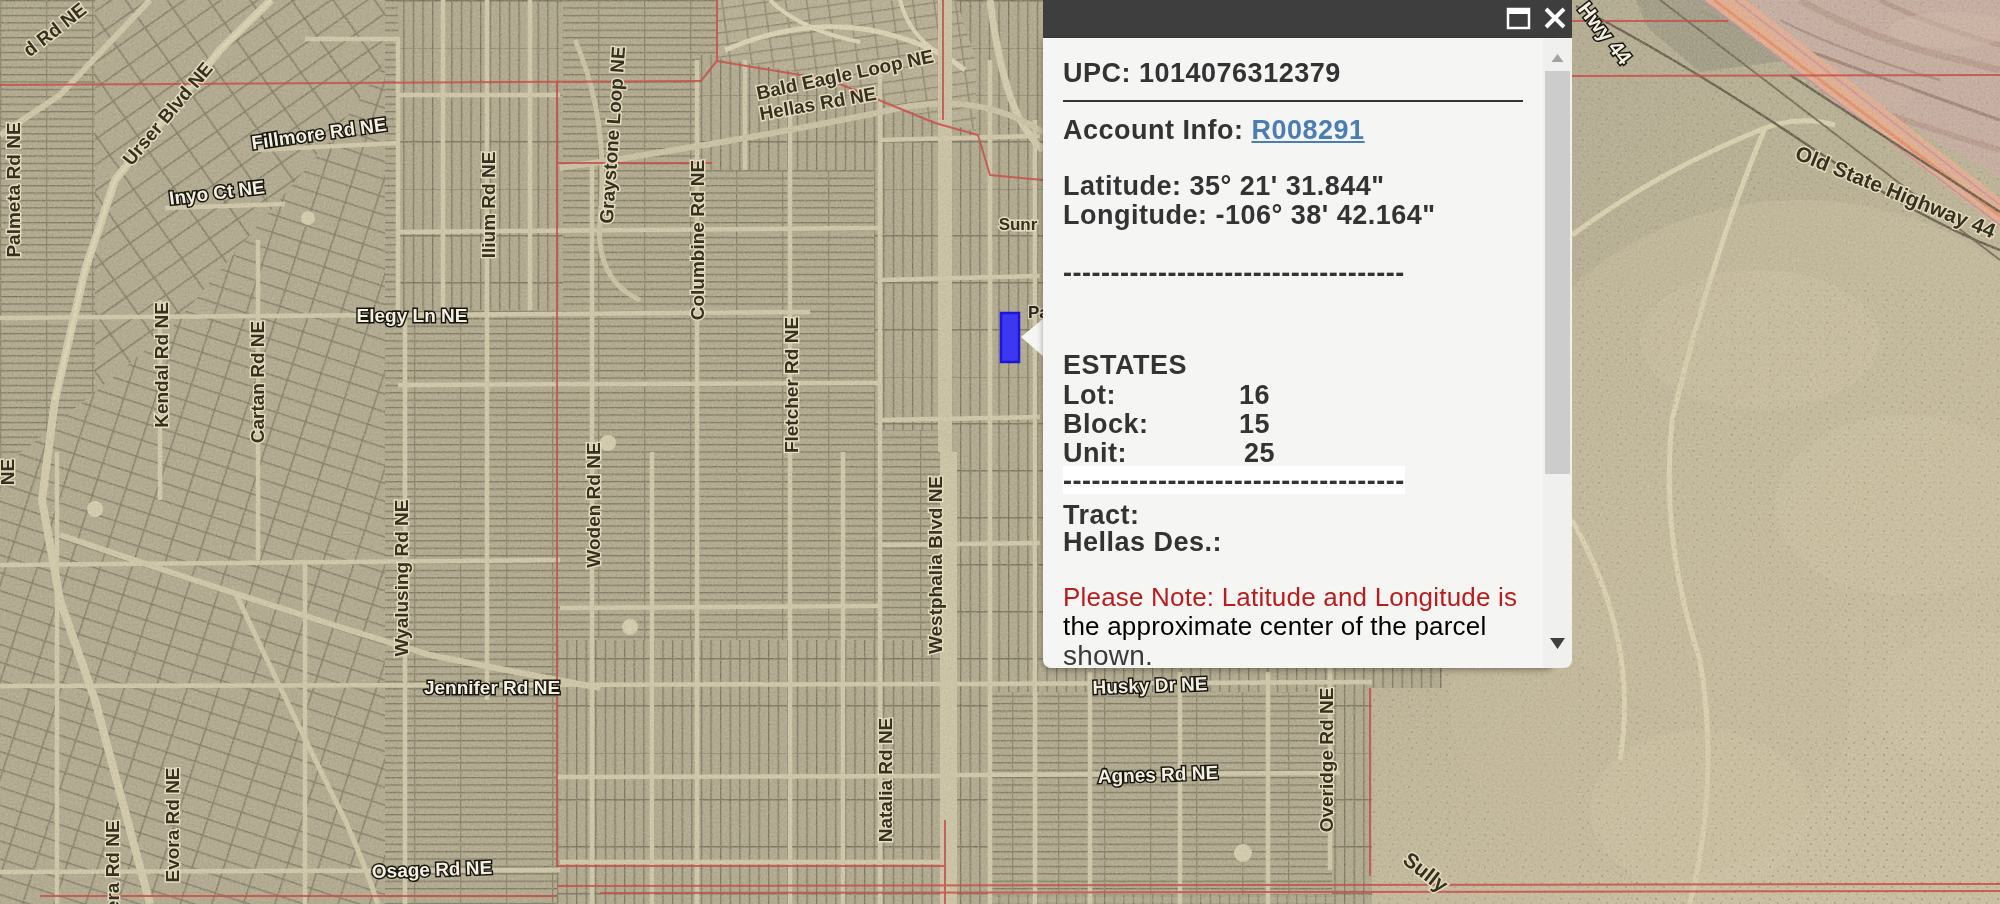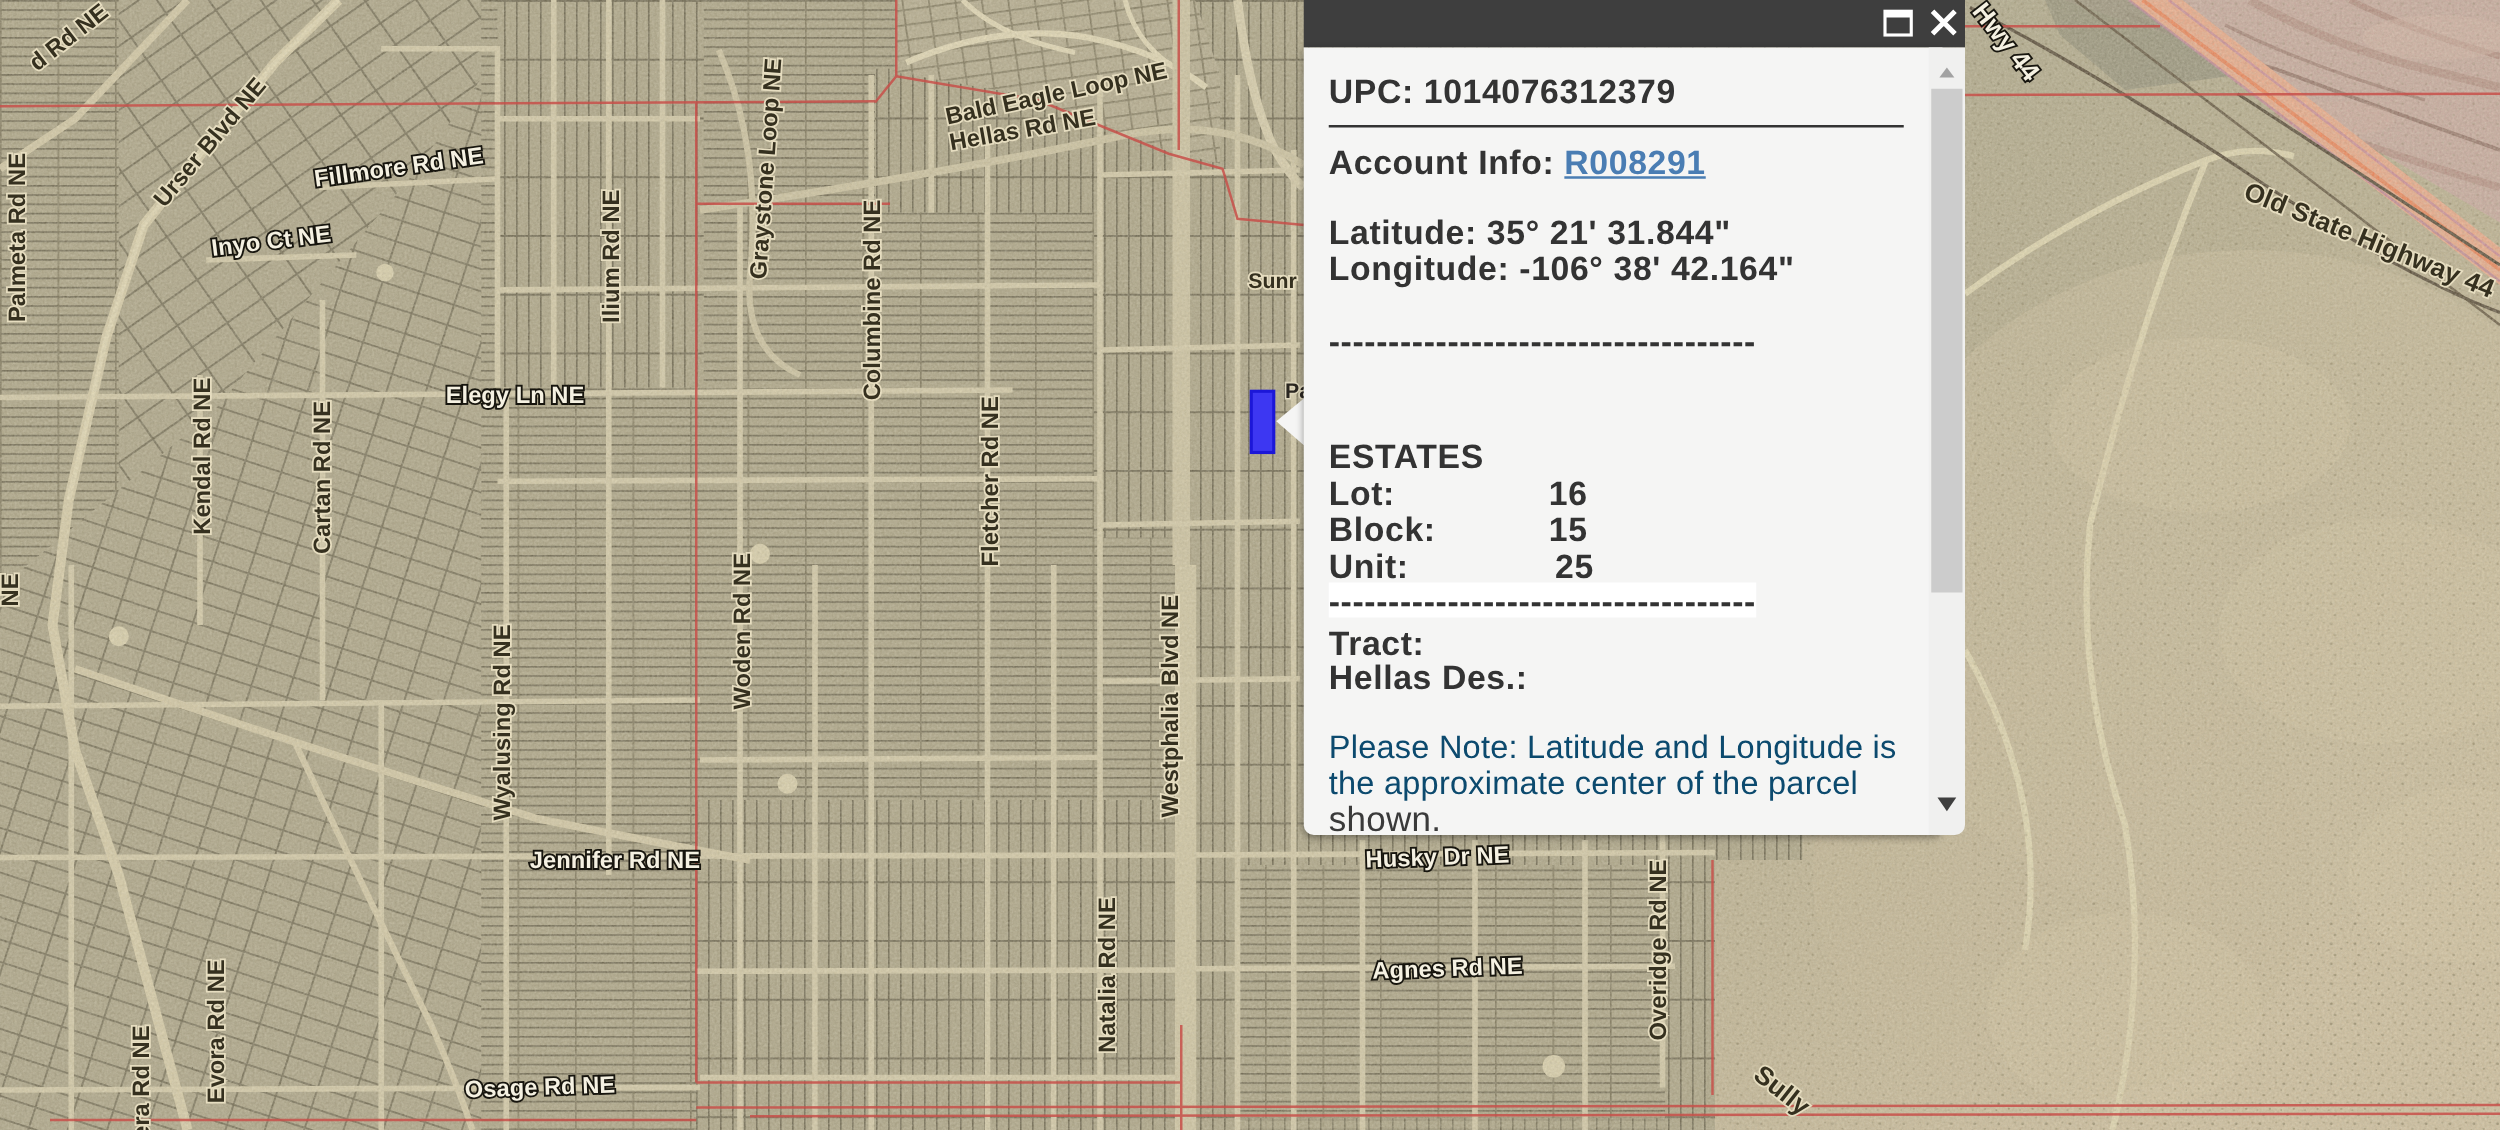--- a/index.html
+++ b/index.html
@@ -342,23 +342,23 @@
     <div class="pl" style="top:400px;">Unit:<span style="position:absolute;left:181px;">25</span></div>
 
     <div style="position:absolute;left:20px;top:428px;width:342px;height:28px;background:#fff;"></div>
 
     <div class="pl" style="top:428px;">------------------------------------</div>
 
     <div class="pl" style="top:462px;text-align:right;">Tract:</div>
 
     <div class="pl" style="top:489px;">Hellas Des.:</div>
 
-    <div class="pl" style="top:544px;font-weight:normal;color:#0c4a6e;font-size:26px;letter-spacing:0.2px;">Please Note: Latitude and Longitude is</div>
-
-    <div class="pl" style="top:573px;font-weight:normal;color:#0c4a6e;font-size:26px;letter-spacing:0.2px;">the approximate center of the parcel</div>
+    <div class="pl" style="top:544px;font-weight:normal;color:#b91c1c;font-size:26px;letter-spacing:0.2px;">Please Note: Latitude and Longitude is</div>
+
+    <div class="pl" style="top:573px;font-weight:normal;color:#000000;font-size:26px;letter-spacing:0.2px;">the approximate center of the parcel</div>
 
     <div class="pl" style="top:602px;font-weight:normal;color:#3a3a3a;font-size:28px;letter-spacing:0.2px;">shown.</div>
 
     <div style="position:absolute;left:500px;top:0;width:29px;height:630px;background:#f0f0ef;border-radius:0 0 8px 0;"></div>
     <svg style="position:absolute;left:500px;top:0;" width="29" height="630">
       <polygon points="14.5,16 20.5,24 8.5,24" fill="#a2a2a2"></polygon>
       <rect x="2" y="33" width="25" height="403" fill="#cccccc"></rect>
       <polygon points="7,600 22,600 14.5,611" fill="#3f3f3f"></polygon>
     </svg>
   </div>

